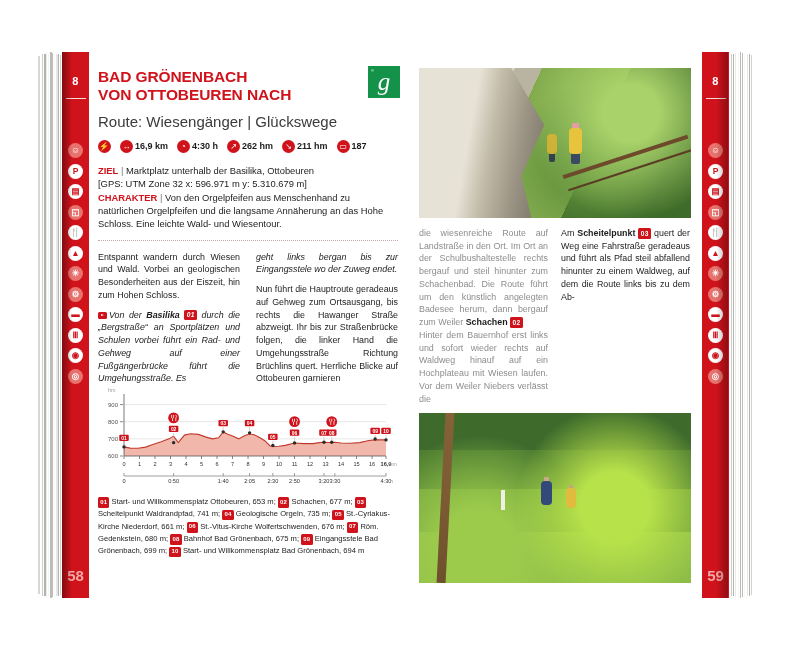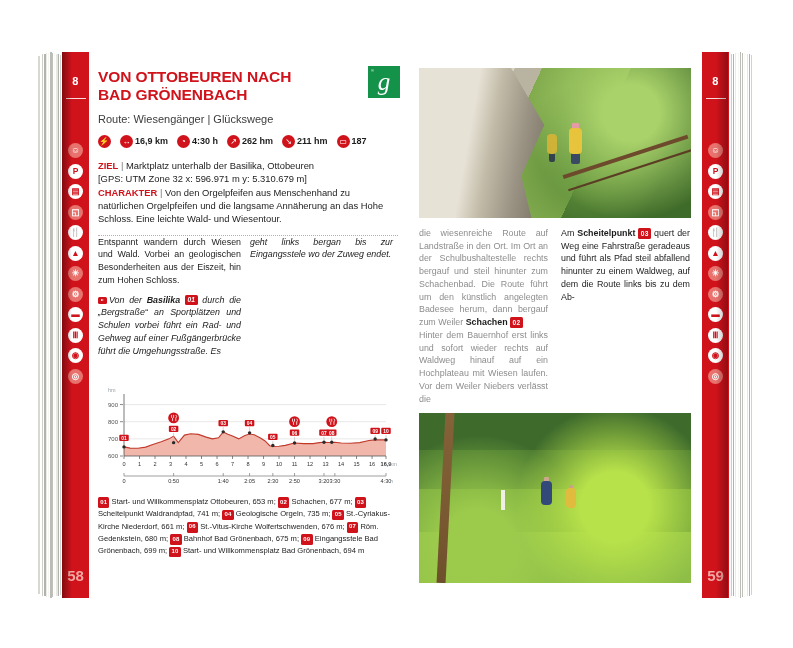--- a/index.html
+++ b/index.html
@@ -70,38 +70,38 @@
     width:230px;
   }
   .logo{
     position:absolute;right:-2px;top:14px;width:32px;height:32px;background:#14924a;
     display:flex;align-items:center;justify-content:center;
   }
   .logo .g{font-family:"Liberation Serif",serif;color:#fff;font-size:25px;
     font-style:italic;line-height:1;margin-top:-2px;}
   .logo .r{position:absolute;left:3px;top:2px;color:#fff;font-size:4px;}
 
-  .route{color:#3b3b3b;font-size:11px;margin-top:9px;}
+  .route{color:#3b3b3b;font-size:15px;margin-top:9px;}
 
   .stats{display:flex;align-items:center;gap:3px;margin-top:10px;}
   .stat{display:flex;align-items:center;gap:2px;margin-right:6px;}
   .stat .b{
     width:13px;height:13px;border-radius:50%;background:#d0121b;color:#fff;
     display:flex;align-items:center;justify-content:center;font-size:8px;
   }
   .stat .t{font-size:9px;color:#1c1c1c;font-weight:600;}
 
   .facts{margin-top:11px;font-size:9.4px;line-height:1.42;color:#1c1c1c;}
   .facts .k{color:#d0121b;font-weight:700;}
   .facts .sep{color:#777;}
   .dotted{
     border-bottom:1px dotted #c8a8a6;margin:9px 0 0 0;height:0;
   }
 
-  .cols{display:flex;gap:9px;}
+  .cols{display:flex;gap:16px;margin-top:10px;align-items:center;}
   .col{width:143px;font-size:8.9px;line-height:1.43;color:#1c1c1c;text-align:justify;}
   .col p{margin:0 0 7px 0;}
   .it{font-style:italic;}
   .bld{font-weight:700;}
   .wp{
     display:inline-block;background:#d0121b;color:#fff;font-size:6.6px;
     font-weight:700;padding:.5px 2.5px;border-radius:1.5px;vertical-align:2%;
     letter-spacing:.2px;
   }
   .vid{
@@ -227,22 +227,22 @@
       </div>
 
       <div class="lcontent">
 
         <div class="logo">
           <span class="r">®</span>
           <span class="g">g</span>
         </div>
 
         <div class="title">
+          <div>BAD GRÖNENBACH</div>
           <div>VON OTTOBEUREN NACH</div>
-          <div>BAD GRÖNENBACH</div>
         </div>
 
         <div class="route">Route: Wiesengänger | Glückswege</div>
 
         <div class="stats" id="stats-row">
             <div class="stat">
               <span class="b">⚡</span>
             </div>
             <div class="stat">
               <span class="b">↔</span>
@@ -276,20 +276,21 @@
 
         <div class="cols">
           <div class="col">
             <p>Entspannt wandern durch Wiesen und Wald. Vorbei an geologischen Besonderheiten aus der Eiszeit, hin zum Hohen Schloss.</p>
             <p class="it">
               <span class="vid"></span><span>Von der </span><span class="bld">Basilika</span> <span class="wp">01</span><span> durch die „Bergstraße“ an Sportplätzen und Schulen vorbei führt ein Rad- und Gehweg auf einer Fußgängerbrücke führt die Umgehungsstraße. Es</span>
             </p>
           </div>
           <div class="col">
             <p class="it">geht links bergan bis zur Eingangsstele wo der Zuweg endet.</p>
+            <p>Nun führt die Hauptroute geradeaus auf Gehweg zum Ortsausgang, bis rechts die Hawanger Straße abzweigt. Ihr bis zur Straßenbrücke folgen, die linker Hand die Umgehungsstraße Richtung Brüchlins quert. Herrliche Blicke auf Ottobeuren garnieren</p>
           </div>
         </div>
 
         <div class="chartbox" id="chartbox">
             <svg width="300" height="110">
               <text x="10" y="10" font-size="5.5" fill="#9aa0a6" text-anchor="start" font-family="&quot;Liberation Sans&quot;, sans-serif" font-weight="400">hm</text>
               <text x="20" y="76" font-size="6" fill="#555" text-anchor="end" font-family="&quot;Liberation Sans&quot;, sans-serif" font-weight="400">600</text>
               <line x1="22" y1="74" x2="25" y2="74" stroke="#555" stroke-width="0.7"></line>
               <line x1="26" y1="56.85714285714286" x2="288" y2="56.85714285714286" stroke="#d9d9d9" stroke-width="0.6"></line>
               <text x="20" y="58.85714285714286" font-size="6" fill="#555" text-anchor="end" font-family="&quot;Liberation Sans&quot;, sans-serif" font-weight="400">700</text>

